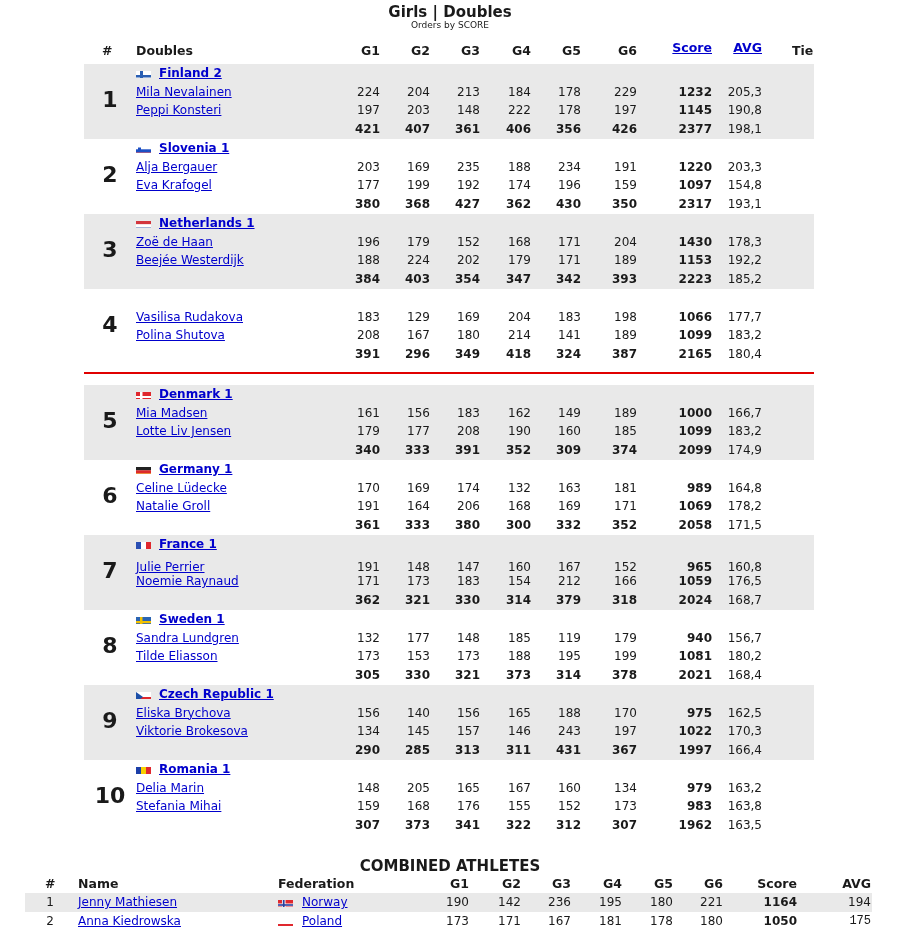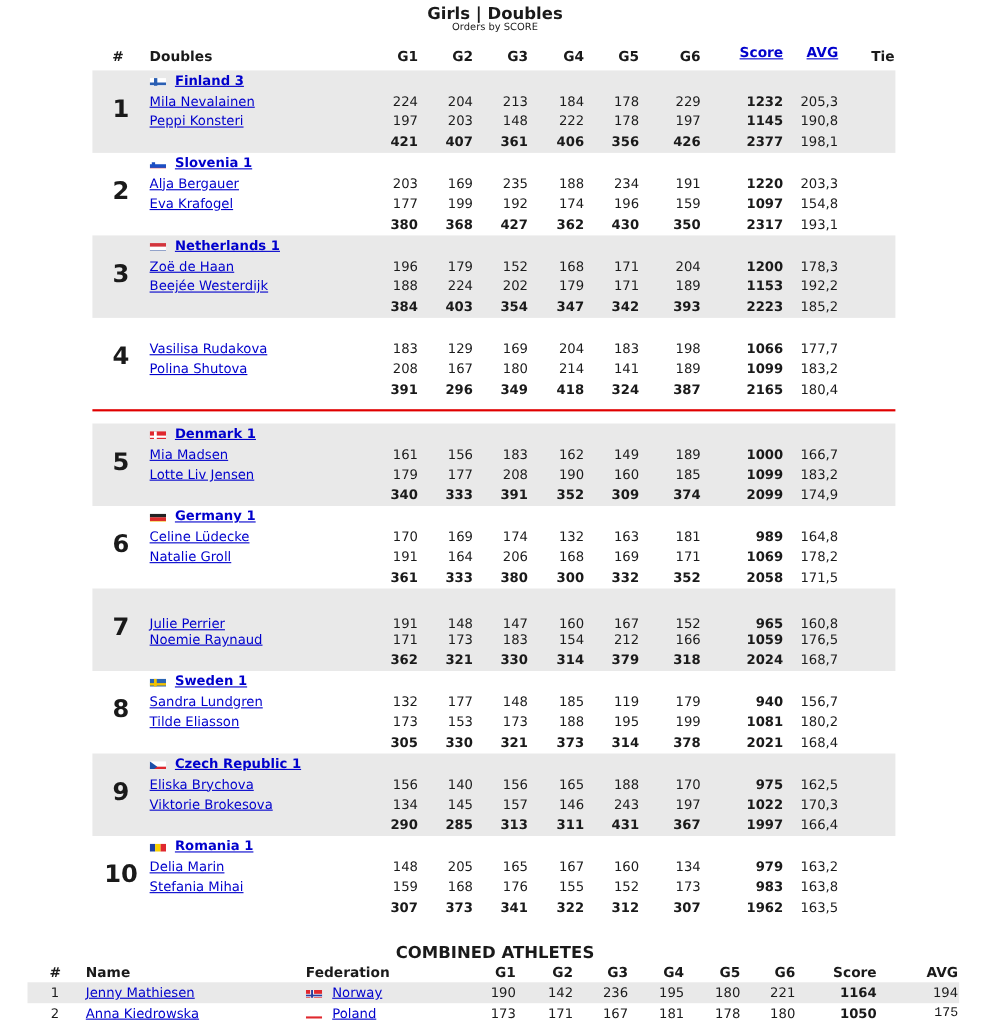--- a/index.html
+++ b/index.html
@@ -74,21 +74,21 @@
     <span style="left:708px;">Tie</span>
   </div>
   <div id="teams">
       <div class="team shade">
         <div class="rank">1</div>
         <div class="line" style="top: 0px;">
           <span class="nm"><span class="flag"><svg width="15" height="10">
                 <rect width="15" height="10" fill="#fff"></rect>
                 <rect x="4" width="3" height="10" fill="#2a5fb3"></rect>
                 <rect y="4" width="15" height="2.5" fill="#2a5fb3"></rect>
-              </svg></span><a href="#" class="teamname">Finland 3</a></span>
+              </svg></span><a href="#" class="teamname">Finland 2</a></span>
         </div>
         <div class="line" style="top: 18.5px;">
           <a href="#" class="nm">Mila Nevalainen</a>
           <span class="col" style="left: 262px; width: 34px;">224</span>
           <span class="col" style="left: 312px; width: 34px;">204</span>
           <span class="col" style="left: 362px; width: 34px;">213</span>
           <span class="col" style="left: 413px; width: 34px;">184</span>
           <span class="col" style="left: 463px; width: 34px;">178</span>
           <span class="col" style="left: 519px; width: 34px;">229</span>
           <span class="col bold" style="left: 578px; width: 50px;">1232</span>
@@ -169,21 +169,21 @@
               </svg></span><a href="#" class="teamname">Netherlands 1</a></span>
         </div>
         <div class="line" style="top: 18.5px;">
           <a href="#" class="nm">Zoë de Haan</a>
           <span class="col" style="left: 262px; width: 34px;">196</span>
           <span class="col" style="left: 312px; width: 34px;">179</span>
           <span class="col" style="left: 362px; width: 34px;">152</span>
           <span class="col" style="left: 413px; width: 34px;">168</span>
           <span class="col" style="left: 463px; width: 34px;">171</span>
           <span class="col" style="left: 519px; width: 34px;">204</span>
-          <span class="col bold" style="left: 578px; width: 50px;">1200</span>
+          <span class="col bold" style="left: 578px; width: 50px;">1430</span>
           <span class="col" style="left: 638px; width: 40px;">178,3</span>
         </div>
         <div class="line" style="top: 37px;">
           <a href="#" class="nm">Beejée Westerdijk</a>
           <span class="col" style="left: 262px; width: 34px;">188</span>
           <span class="col" style="left: 312px; width: 34px;">224</span>
           <span class="col" style="left: 362px; width: 34px;">202</span>
           <span class="col" style="left: 413px; width: 34px;">179</span>
           <span class="col" style="left: 463px; width: 34px;">171</span>
           <span class="col" style="left: 519px; width: 34px;">189</span>
@@ -315,20 +315,27 @@
           <span class="col bold" style="left: 362px; width: 34px;">380</span>
           <span class="col bold" style="left: 413px; width: 34px;">300</span>
           <span class="col bold" style="left: 463px; width: 34px;">332</span>
           <span class="col bold" style="left: 519px; width: 34px;">352</span>
           <span class="col bold" style="left: 578px; width: 50px;">2058</span>
           <span class="col" style="left: 638px; width: 40px;">171,5</span>
         </div>
       </div>
       <div class="team shade">
         <div class="rank">7</div>
+        <div class="line" style="top: 0px;">
+          <span class="nm"><span class="flag"><svg width="15" height="10">
+                <rect width="5" height="10" fill="#2a4fb3"></rect>
+                <rect x="5" width="5" height="10" fill="#fff"></rect>
+                <rect x="10" width="5" height="10" fill="#e0282e"></rect>
+              </svg></span><a href="#" class="teamname">France 1</a></span>
+        </div>
         <div class="line" style="top: 23px;">
           <a href="#" class="nm">Julie Perrier</a>
           <span class="col" style="left: 262px; width: 34px;">191</span>
           <span class="col" style="left: 312px; width: 34px;">148</span>
           <span class="col" style="left: 362px; width: 34px;">147</span>
           <span class="col" style="left: 413px; width: 34px;">160</span>
           <span class="col" style="left: 463px; width: 34px;">167</span>
           <span class="col" style="left: 519px; width: 34px;">152</span>
           <span class="col bold" style="left: 578px; width: 50px;">965</span>
           <span class="col" style="left: 638px; width: 40px;">160,8</span>

